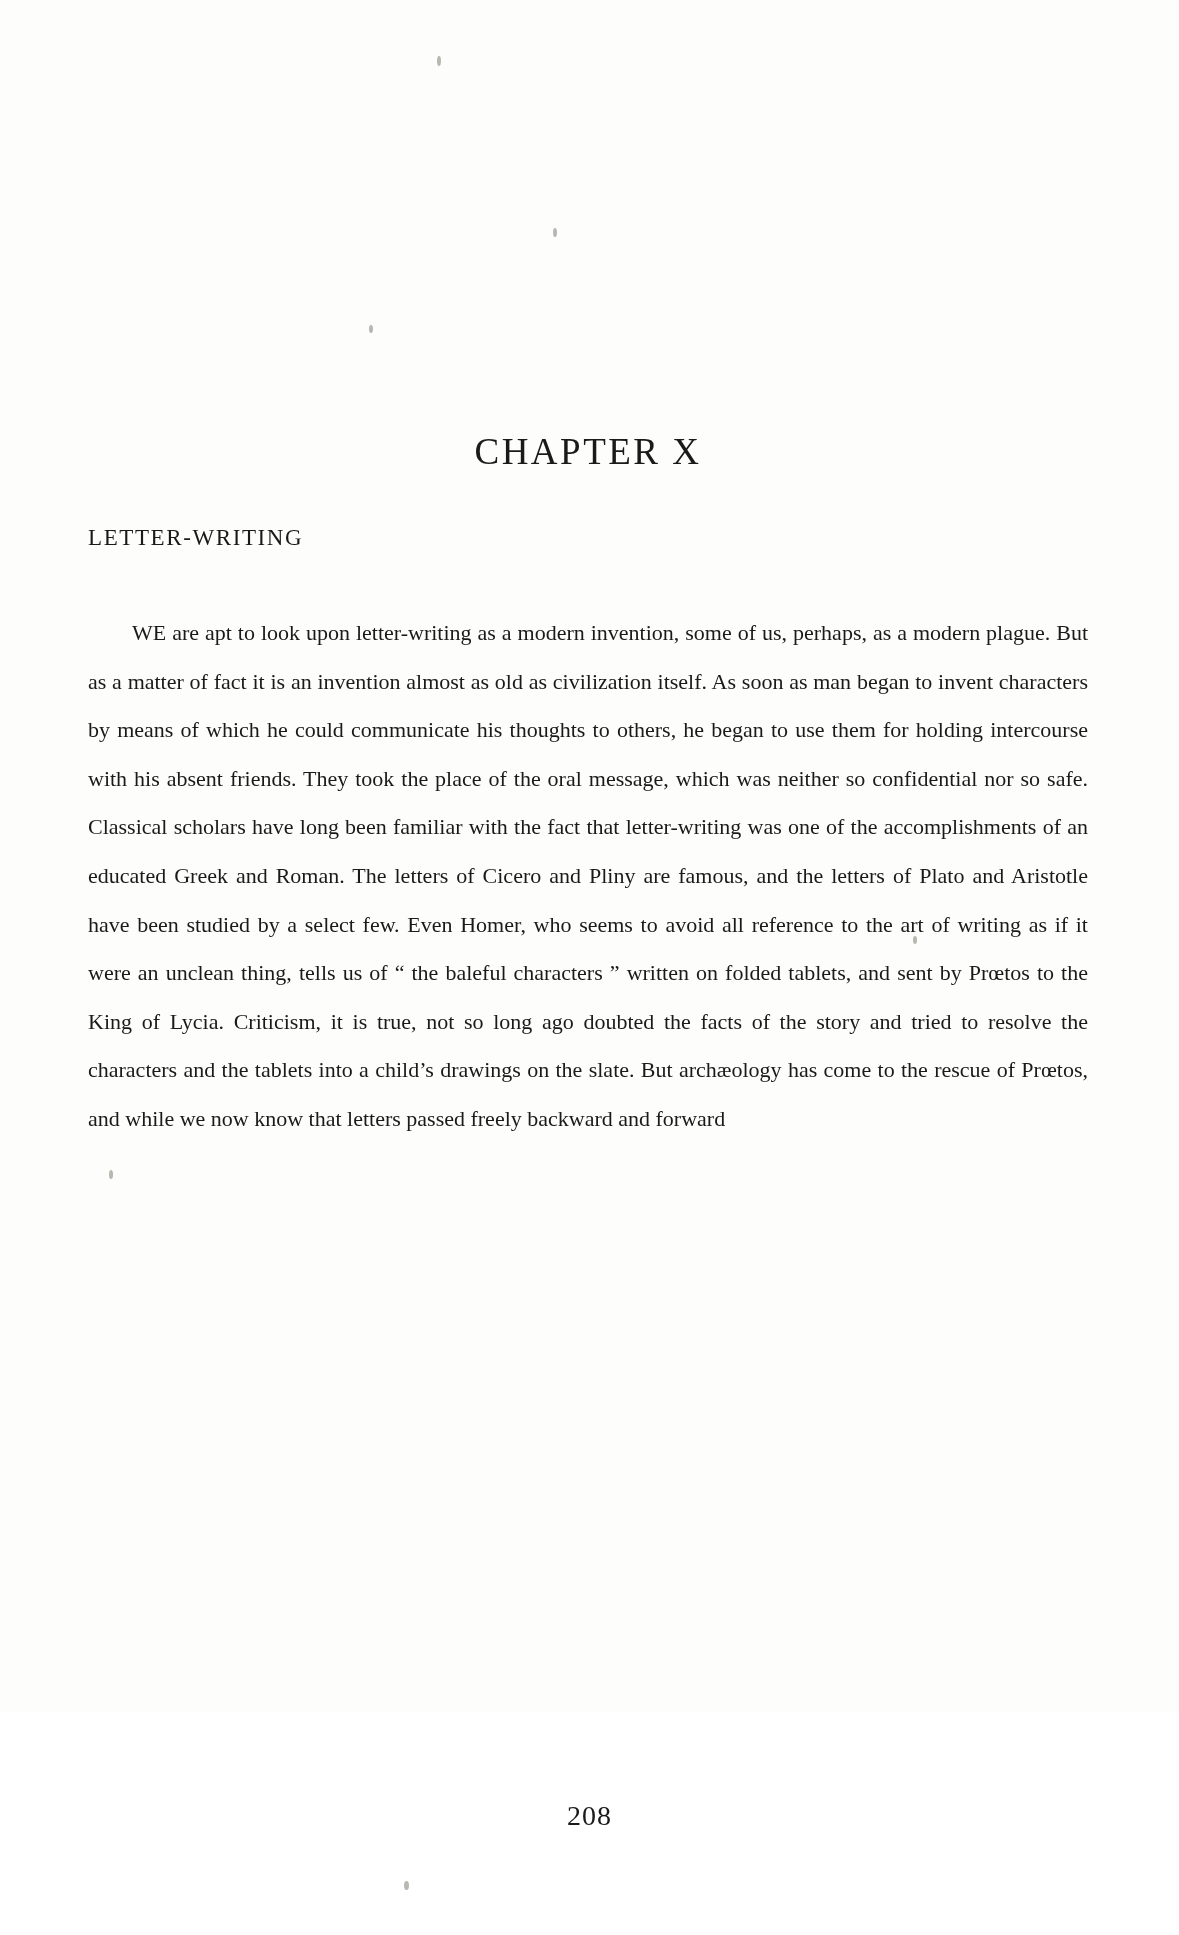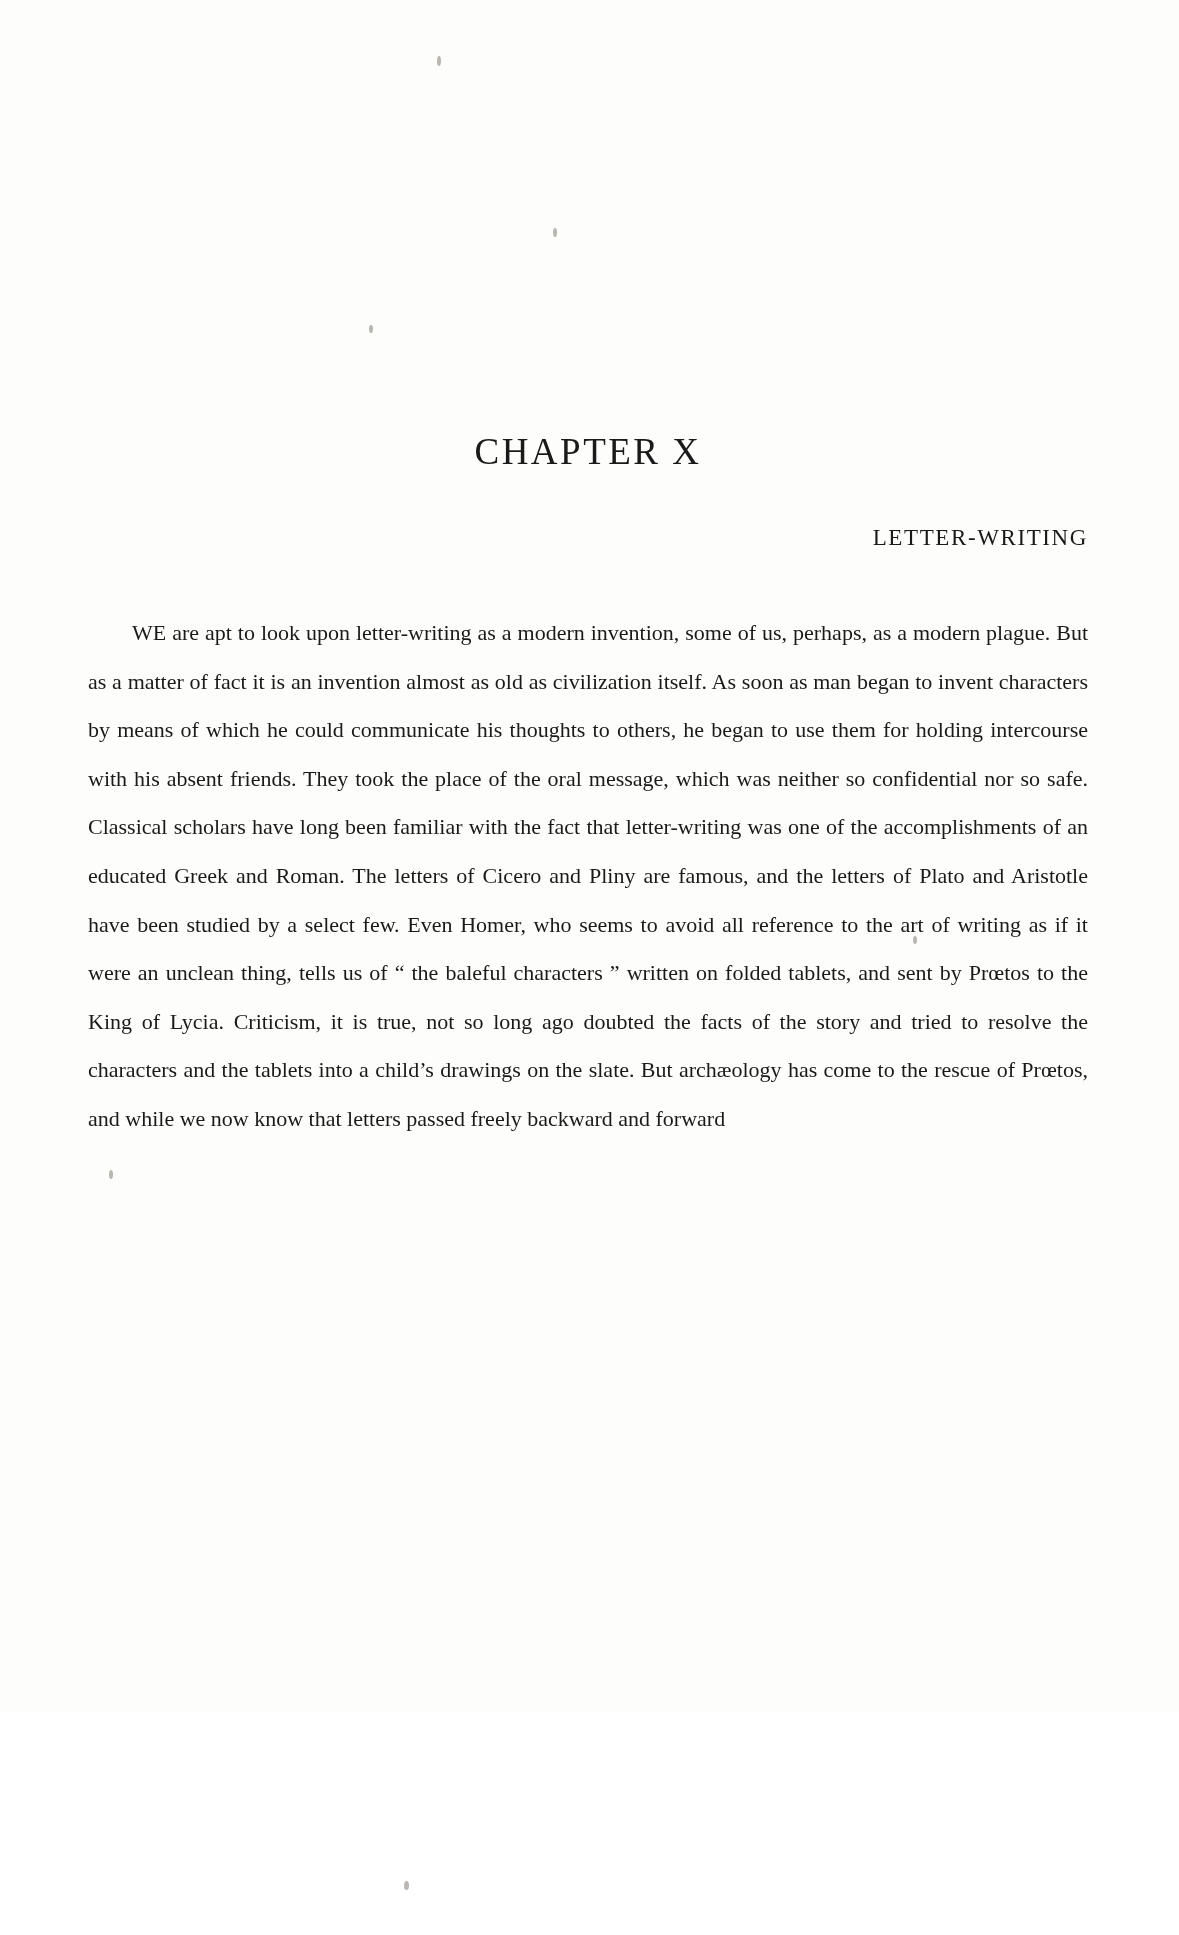--- a/index.html
+++ b/index.html
@@ -30,21 +30,21 @@
   }
   .chapter-title {
     text-align: center;
     font-size: 37px;
     letter-spacing: 2.5px;
     font-weight: normal;
     margin: 0 0 52px 0;
     font-family: "Liberation Serif", serif;
   }
   .chapter-subtitle {
-    text-align: right;
+    text-align: left;
     font-size: 23px;
     letter-spacing: 1.6px;
     margin: 0 0 58px 0;
     font-weight: normal;
   }
   .body-text {
     font-size: 22px;
     line-height: 48.6px;
     text-align: justify;
     text-justify: inter-word;
@@ -91,14 +91,15 @@
   <div class="content">
 
     <h1 class="chapter-title">CHAPTER X</h1>
 
     <h2 class="chapter-subtitle">LETTER-WRITING</h2>
 
     <p class="body-text"><span class="indent"></span><span class="sc-open">WE</span><span> are apt to look upon letter-writing as a modern invention, some of us, perhaps, as a modern plague. But as a matter of fact it is an invention almost as old as civilization itself.  As soon as man began to invent characters by means of which he could communicate his thoughts to others, he began to use them for holding intercourse with his absent friends. They took the place of the oral message, which was neither so confidential nor so safe.  Classical scholars have long been familiar with the fact that letter-writing was one of the accomplishments of an educated Greek and Roman.  The letters of Cicero and Pliny are famous, and the letters of Plato and Aristotle have been studied by a select few.  Even Homer, who seems to avoid all reference to the art of writing as if it were an unclean thing, tells us of “ the baleful characters ” written on folded tablets, and sent by Prœtos to the King of Lycia.  Criticism, it is true, not so long ago doubted the facts of the story and tried to resolve the characters and the tablets into a child’s drawings on the slate.  But archæology has come to the rescue of Prœtos, and while we now know that letters passed freely backward and forward</span></p>
 
   </div>
 
+  <div class="page-number">208</div>
 
 </div>
 
 </body></html>

